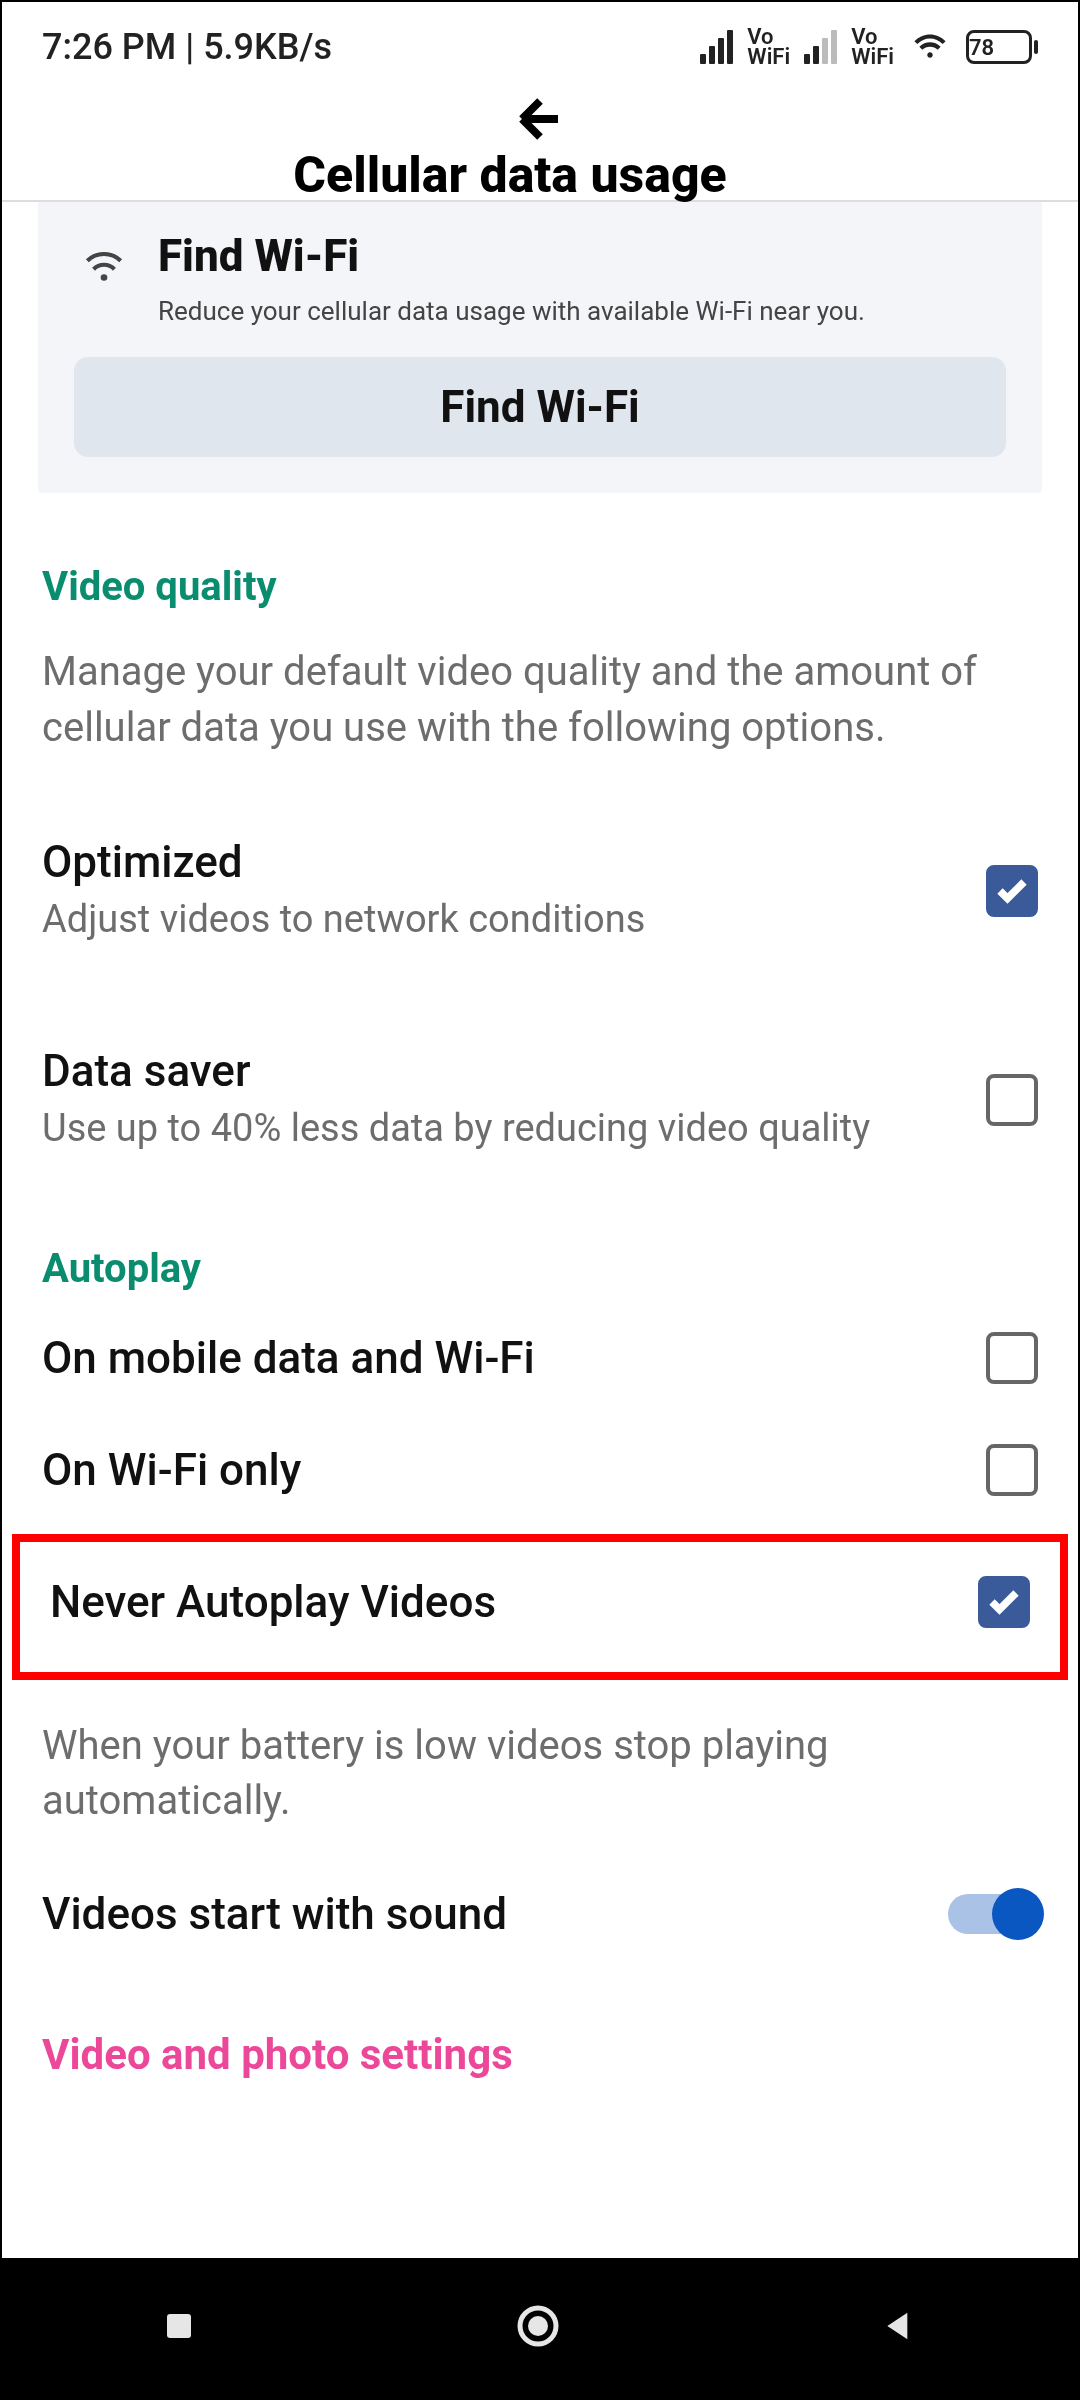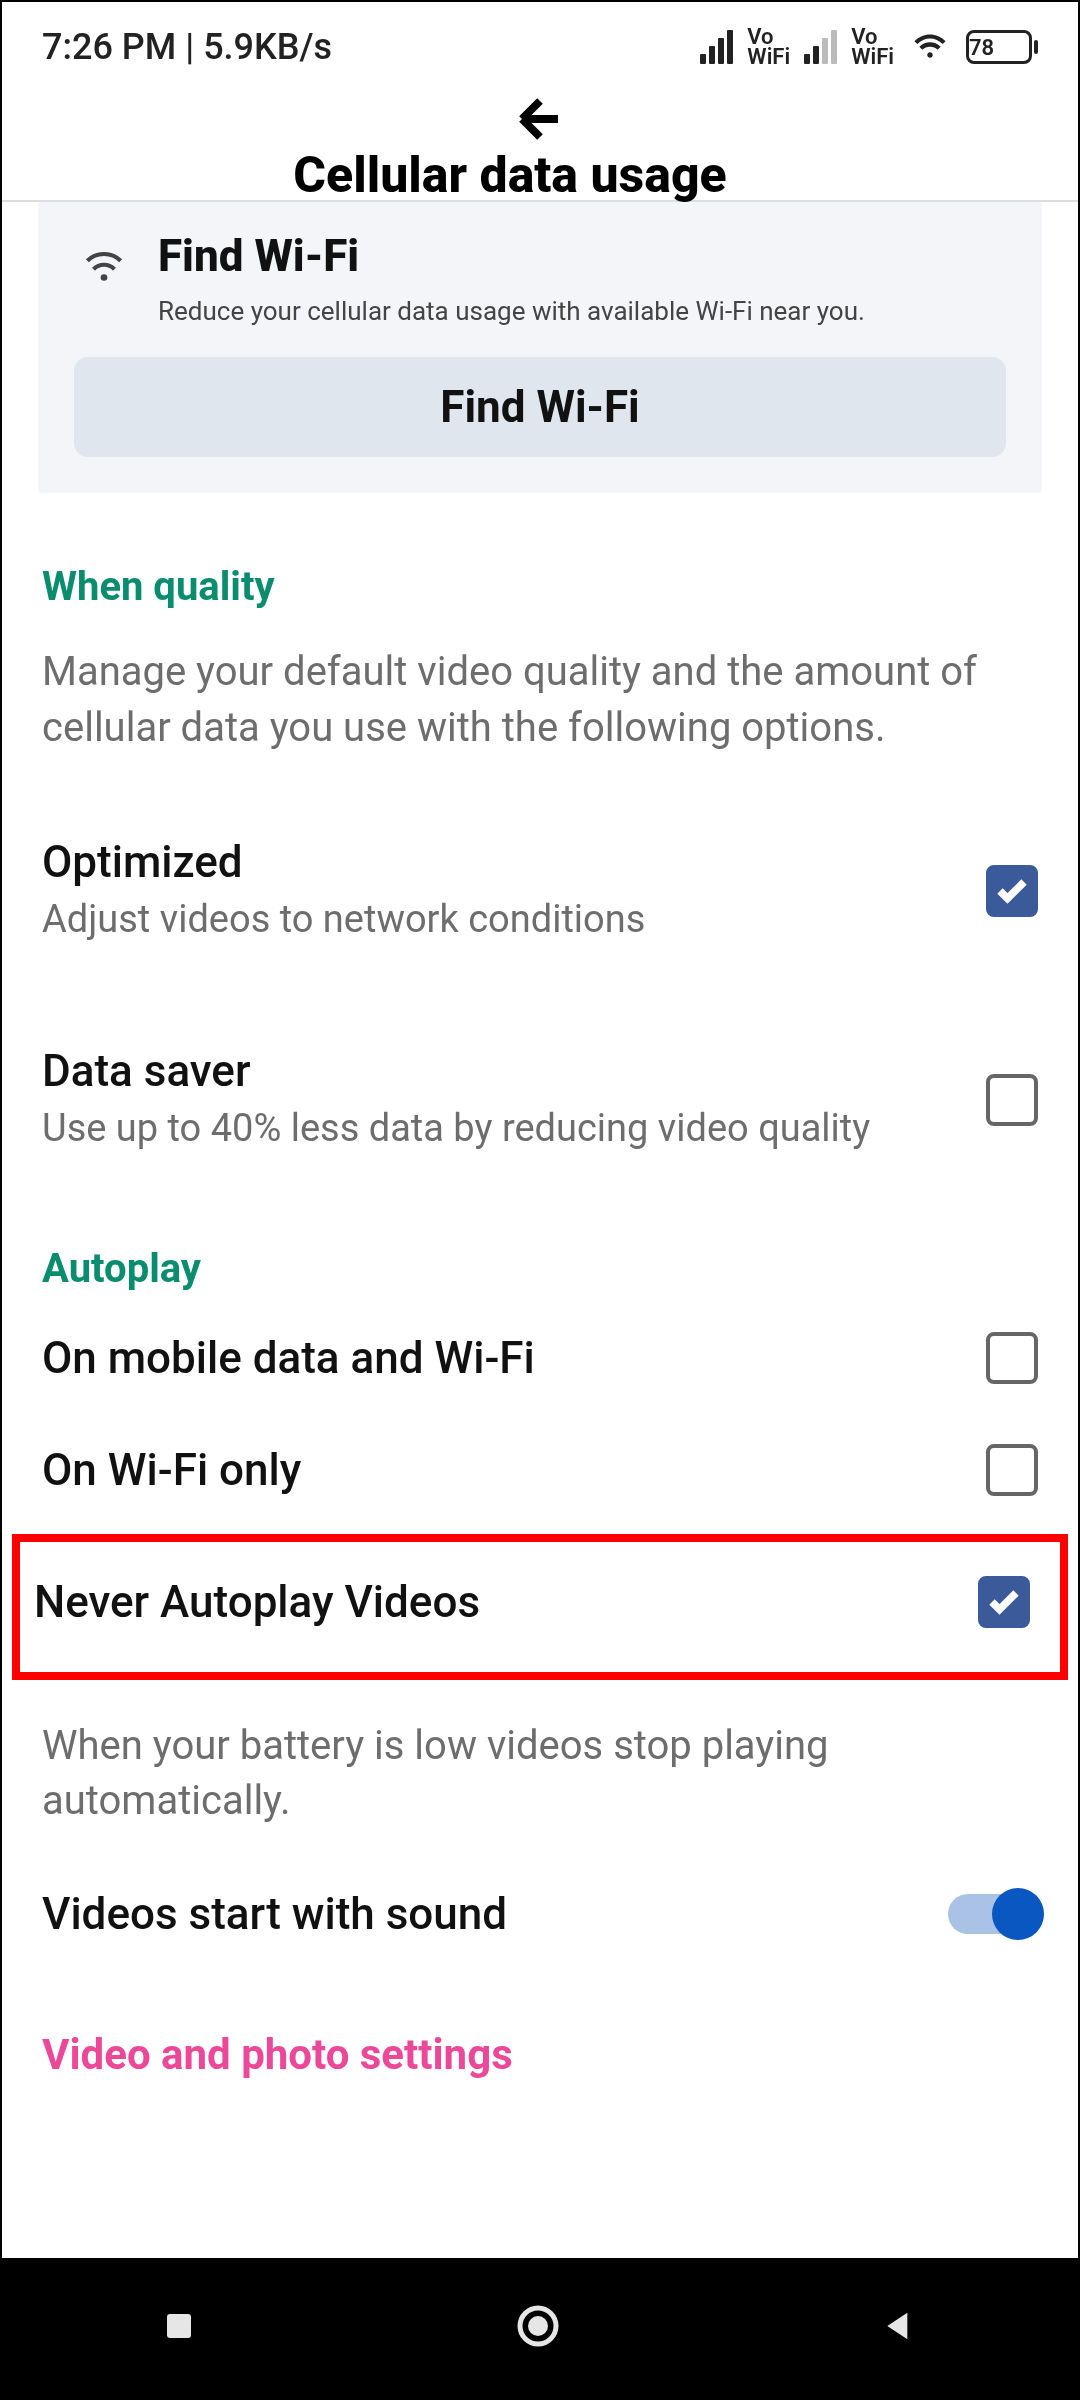--- a/index.html
+++ b/index.html
@@ -46,21 +46,21 @@
   .row .txt { flex:1; }
   .row .title { font-size: 44px; color:#111; font-weight:500; }
   .row .sub { font-size: 38px; color:#6d6d6d; margin-top:6px; line-height:1.35; }
   .row.big-gap { padding-top: 70px; }
 
   .chk { width: 52px; height: 52px; border: 4px solid #666; border-radius: 8px; display:flex; align-items:center; justify-content:center; flex-shrink:0; }
   .chk.checked { background:#3b5a9a; border-color:#3b5a9a; }
   .chk svg { width:36px; height:36px; stroke:#fff; stroke-width:5; fill:none; display:none; }
   .chk.checked svg { display:block; }
 
-  .highlight { border: 8px solid #ff0000; margin: 8px 10px; padding: 34px 30px 44px 14px; gap: 48px; }
+  .highlight { border: 8px solid #ff0000; margin: 8px 10px; padding: 34px 30px 44px 30px; gap: 48px; }
 
   .note { color:#6d6d6d; font-size:40px; line-height:1.38; padding: 30px 40px 10px 40px; }
 
   
   .toggle { width: 90px; height: 40px; background:#a9c2e6; border-radius: 20px; position:relative; flex-shrink:0;}
   .toggle .knob { width: 52px; height: 52px; background:#0a57c2; border-radius:50%; position:absolute; right:-6px; top:-6px; }
 
   .link-row { color:#ec4899; font-size:42px; font-weight:700; padding: 60px 40px 20px 40px; }
 
   
@@ -127,21 +127,21 @@
       <div>
         <div class="wifi-card-title">Find Wi-Fi</div>
         <div class="wifi-card-sub">Reduce your cellular data usage with available Wi-Fi near you.</div>
       </div>
     </div>
     <div class="wifi-btn">
       <span>Find Wi-Fi</span>
     </div>
   </div>
 
-  <div class="sec-head">When quality</div>
+  <div class="sec-head">Video quality</div>
   <div class="sec-sub">Manage your default video quality and the amount of cellular data you use with the following options.</div>
 
   <div class="row big-gap">
     <div class="txt">
       <div class="title">Optimized</div>
       <div class="sub">Adjust videos to network conditions</div>
     </div>
     <div class="chk checked">
       <svg viewBox="0 0 24 24">
           <path d="M4 12l5 5L20 6"></path>

